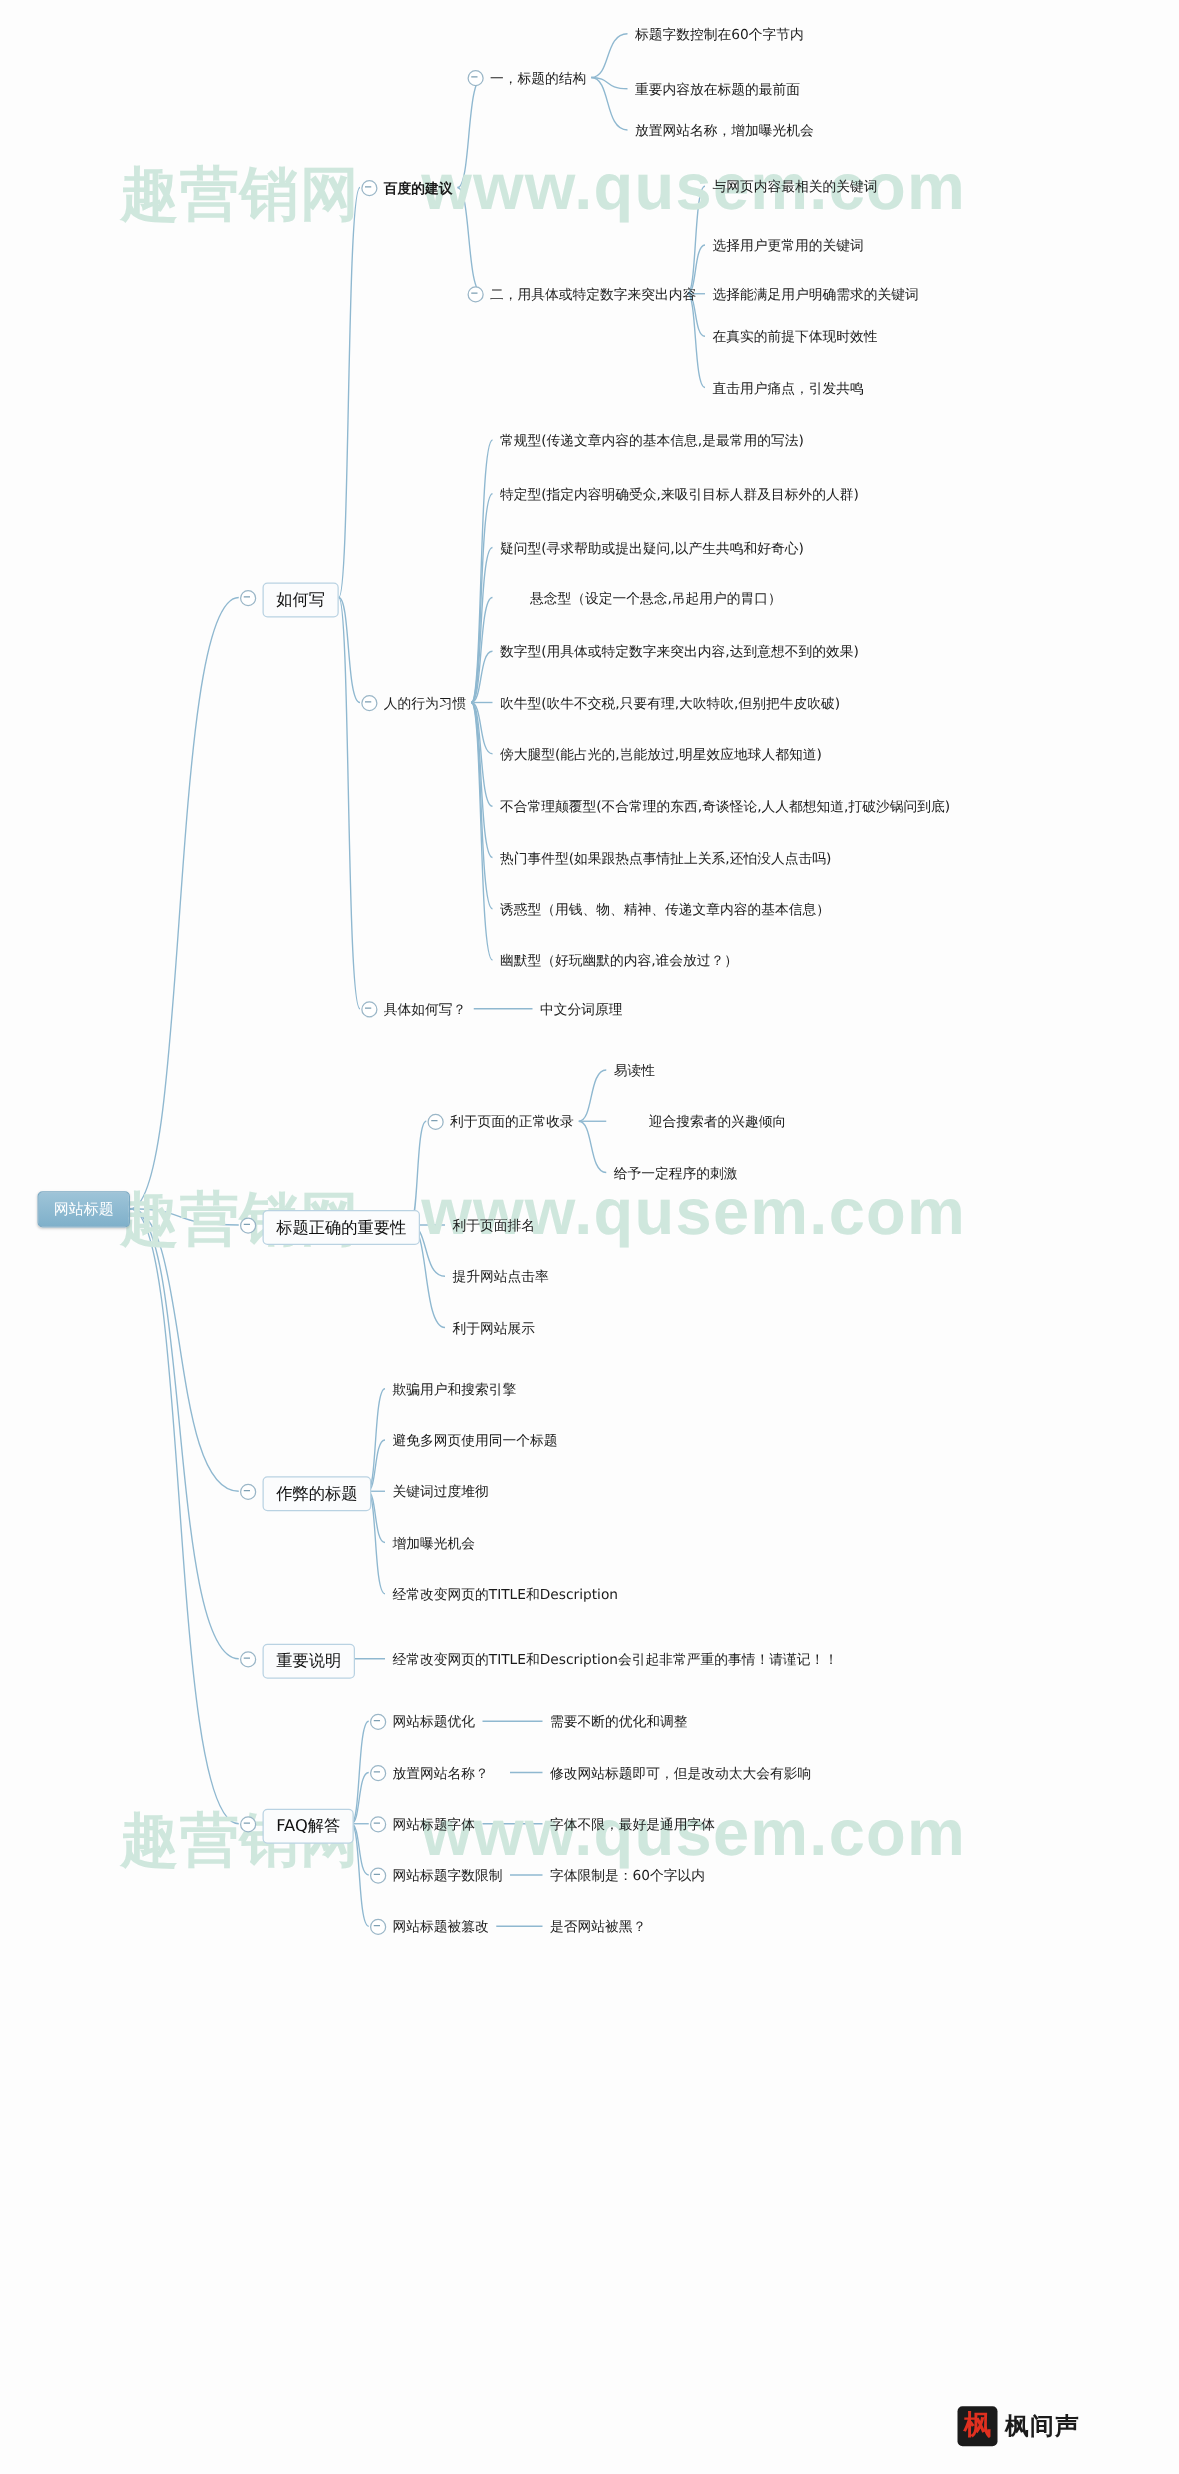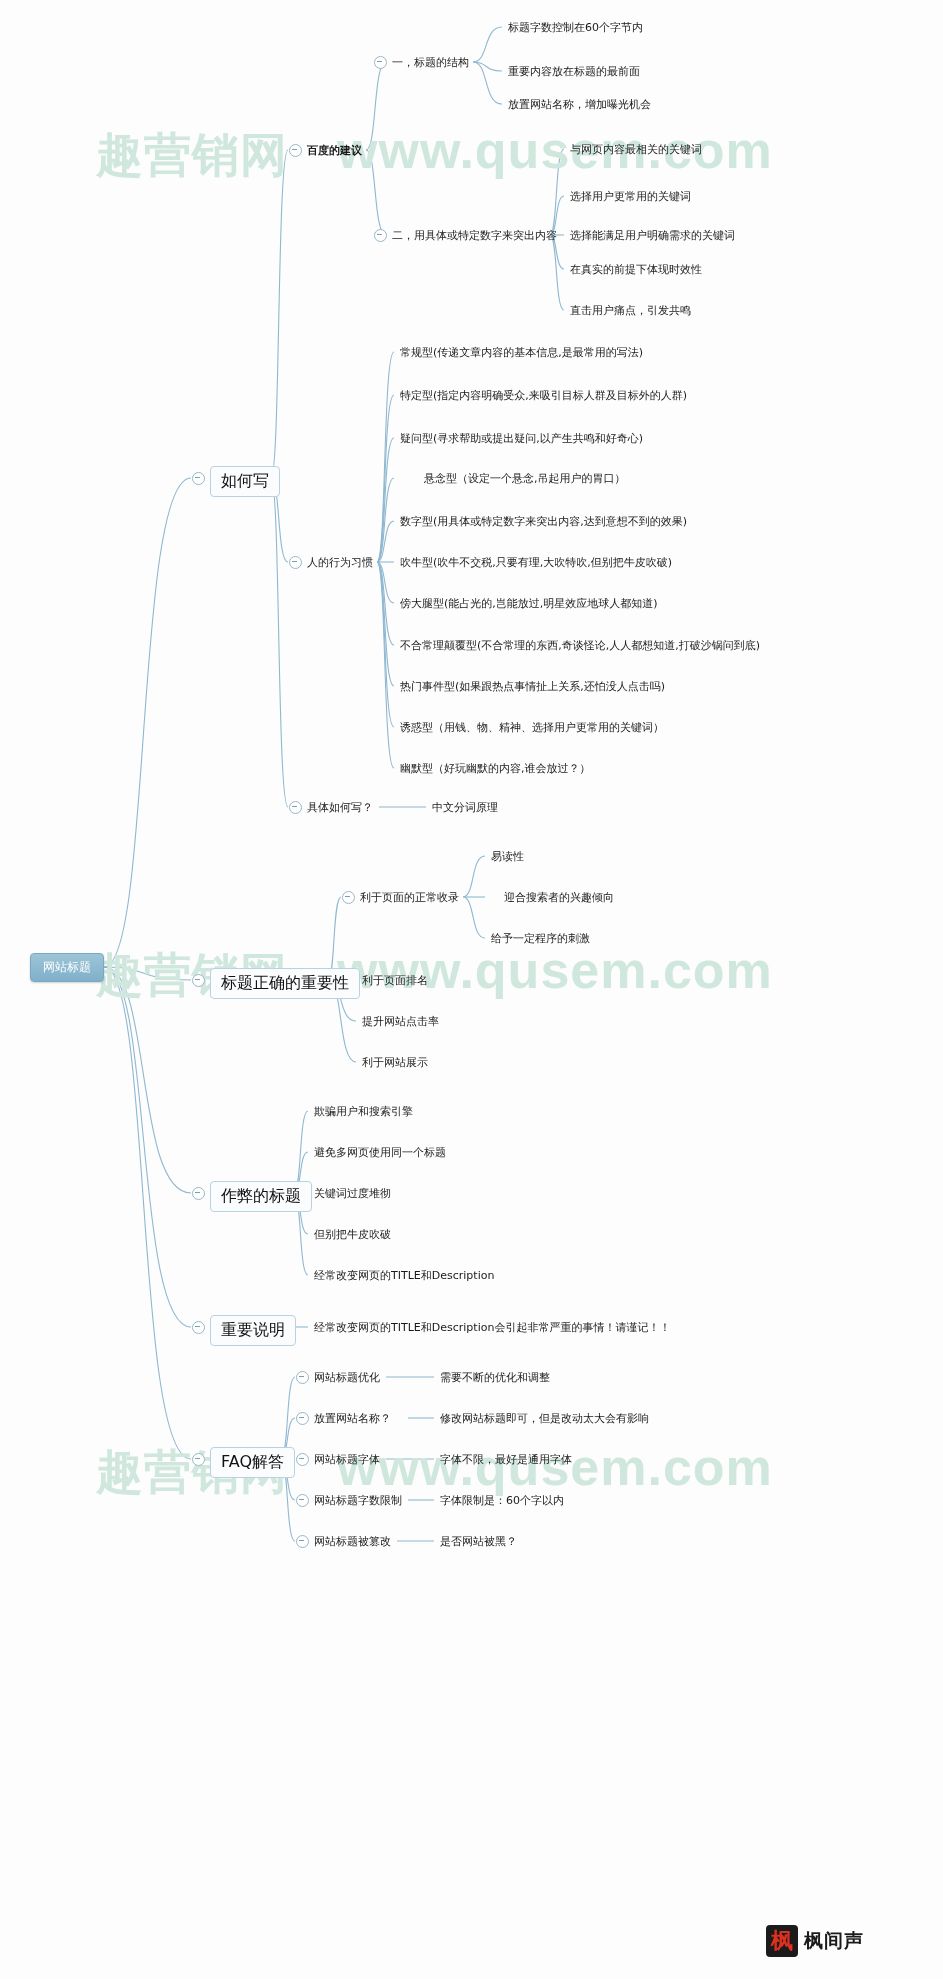--- a/index.html
+++ b/index.html
@@ -46,21 +46,21 @@
     box-shadow:0 1px 2px rgba(0,0,0,.18);
     white-space:nowrap;
   }
   .boxed{
     position:absolute;
     z-index:3;
     background:#fbfcfd;
     border:1px solid #b9d2e2;
     border-radius:4px;
     color:#111;
-    font-size:16px;
+    font-size:13px;
     padding:4px 10px;
     white-space:nowrap;
   }
   
   .knob{
     position:absolute;
     width:11px;height:11px;
     border:1px solid #9ab6c7;
     border-radius:50%;
     background:#fff;
@@ -165,41 +165,41 @@
     <div class="knob" style="left: 289px; top: 556px;"></div>
     <div class="node" style="left: 400px; top: 345.5px;">常规型(传递文章内容的基本信息,是最常用的写法)</div>
     <div class="node" style="left: 400px; top: 388.5px;">特定型(指定内容明确受众,来吸引目标人群及目标外的人群)</div>
     <div class="node" style="left: 400px; top: 431.5px;">疑问型(寻求帮助或提出疑问,以产生共鸣和好奇心)</div>
     <div class="node" style="left: 400px; top: 471.5px; margin-left: 24px;">悬念型（设定一个悬念,吊起用户的胃口）</div>
     <div class="node" style="left: 400px; top: 514.5px;">数字型(用具体或特定数字来突出内容,达到意想不到的效果)</div>
     <div class="node" style="left: 400px; top: 555.5px;">吹牛型(吹牛不交税,只要有理,大吹特吹,但别把牛皮吹破)</div>
     <div class="node" style="left: 400px; top: 596.5px;">傍大腿型(能占光的,岂能放过,明星效应地球人都知道)</div>
     <div class="node" style="left: 400px; top: 638.5px;">不合常理颠覆型(不合常理的东西,奇谈怪论,人人都想知道,打破沙锅问到底)</div>
     <div class="node" style="left: 400px; top: 679.5px;">热门事件型(如果跟热点事情扯上关系,还怕没人点击吗)</div>
-    <div class="node" style="left: 400px; top: 720.5px;">诱惑型（用钱、物、精神、选择用户更常用的关键词）</div>
+    <div class="node" style="left: 400px; top: 720.5px;">诱惑型（用钱、物、精神、传递文章内容的基本信息）</div>
     <div class="node" style="left: 400px; top: 761.5px;">幽默型（好玩幽默的内容,谁会放过？）</div>
     <div class="node" style="left: 307px; top: 800.5px;">具体如何写？</div>
     <div class="knob" style="left: 289px; top: 801px;"></div>
     <div class="node" style="left: 432px; top: 800.5px;">中文分词原理</div>
     <div class="boxed" style="left: 210px; top: 967.5px;">标题正确的重要性</div>
     <div class="knob" style="left: 192px; top: 974px;"></div>
     <div class="node" style="left: 360px; top: 890.5px;">利于页面的正常收录</div>
     <div class="knob" style="left: 342px; top: 891px;"></div>
     <div class="node" style="left: 491px; top: 849.5px;">易读性</div>
-    <div class="node" style="left: 504px; top: 890.5px;">迎合搜索者的兴趣倾向</div>
+    <div class="node" style="left: 519px; top: 890.5px;">迎合搜索者的兴趣倾向</div>
     <div class="node" style="left: 491px; top: 931.5px;">给予一定程序的刺激</div>
     <div class="node" style="left: 362px; top: 973.5px;">利于页面排名</div>
     <div class="node" style="left: 362px; top: 1014.5px;">提升网站点击率</div>
     <div class="node" style="left: 362px; top: 1055.5px;">利于网站展示</div>
     <div class="boxed" style="left: 210px; top: 1180.5px;">作弊的标题</div>
     <div class="knob" style="left: 192px; top: 1187px;"></div>
     <div class="node" style="left: 314px; top: 1104.5px;">欺骗用户和搜索引擎</div>
     <div class="node" style="left: 314px; top: 1145.5px;">避免多网页使用同一个标题</div>
     <div class="node" style="left: 314px; top: 1186.5px;">关键词过度堆彻</div>
-    <div class="node" style="left: 314px; top: 1227.5px;">但别把牛皮吹破</div>
+    <div class="node" style="left: 314px; top: 1227.5px;">增加曝光机会</div>
     <div class="node" style="left: 314px; top: 1268.5px;">经常改变网页的TITLE和Description</div>
     <div class="boxed" style="left: 210px; top: 1314.5px;">重要说明</div>
     <div class="knob" style="left: 192px; top: 1321px;"></div>
     <div class="node" style="left: 314px; top: 1320.5px;">经常改变网页的TITLE和Description会引起非常严重的事情！请谨记！！</div>
     <div class="boxed" style="left: 210px; top: 1446.5px;">FAQ解答</div>
     <div class="knob" style="left: 192px; top: 1453px;"></div>
     <div class="node" style="left: 314px; top: 1370.5px;">网站标题优化</div>
     <div class="knob" style="left: 296px; top: 1371px;"></div>
     <div class="node" style="left: 440px; top: 1370.5px;">需要不断的优化和调整</div>
     <div class="node" style="left: 314px; top: 1411.5px;">放置网站名称？</div>

